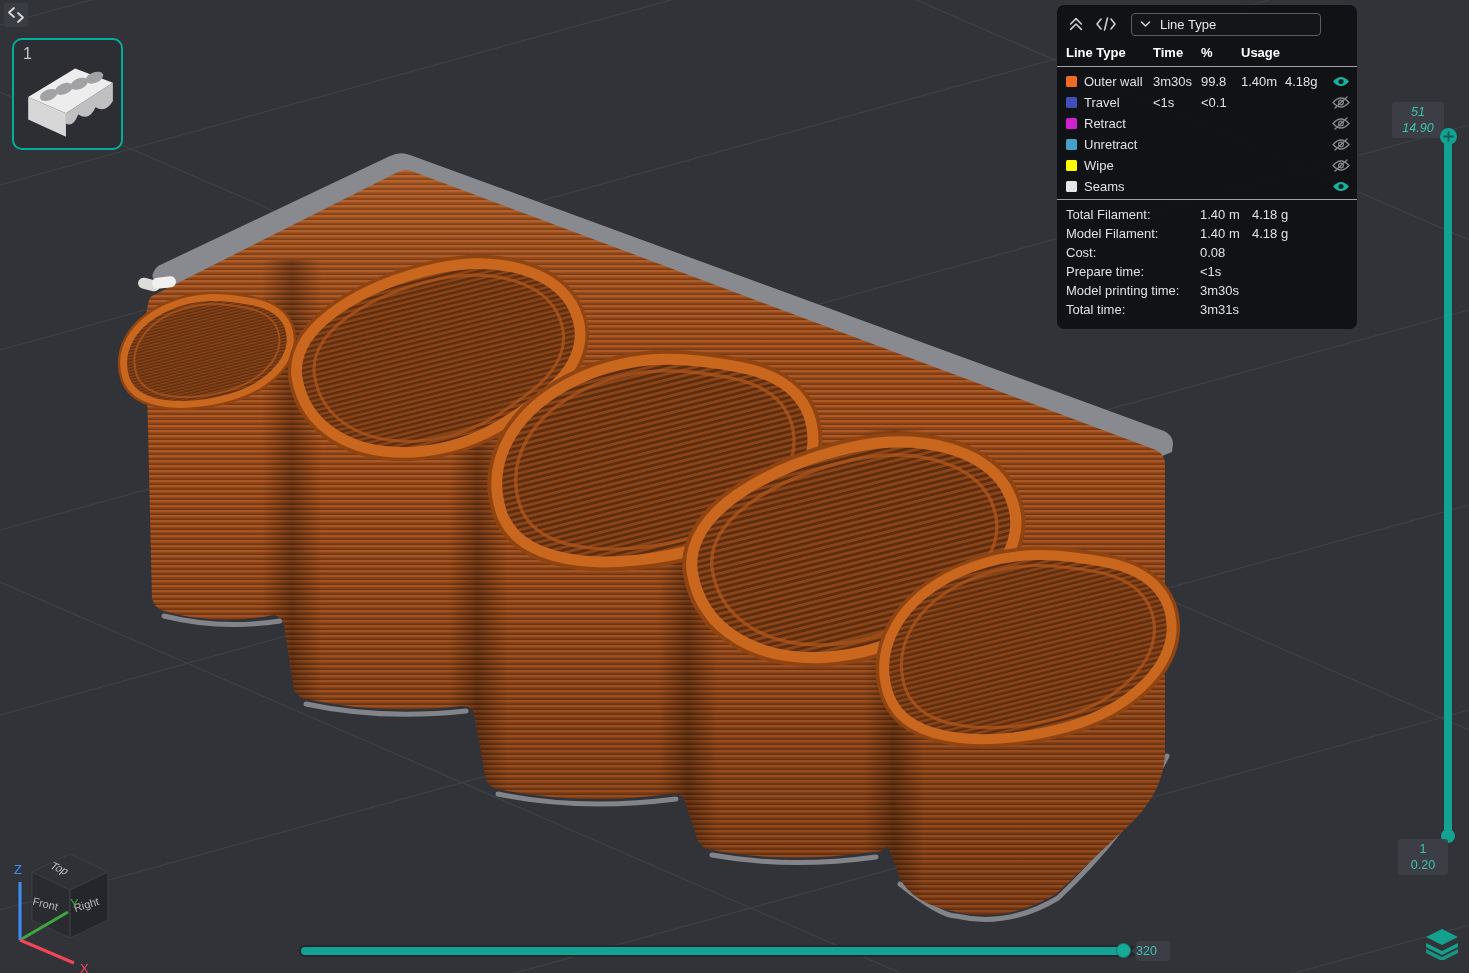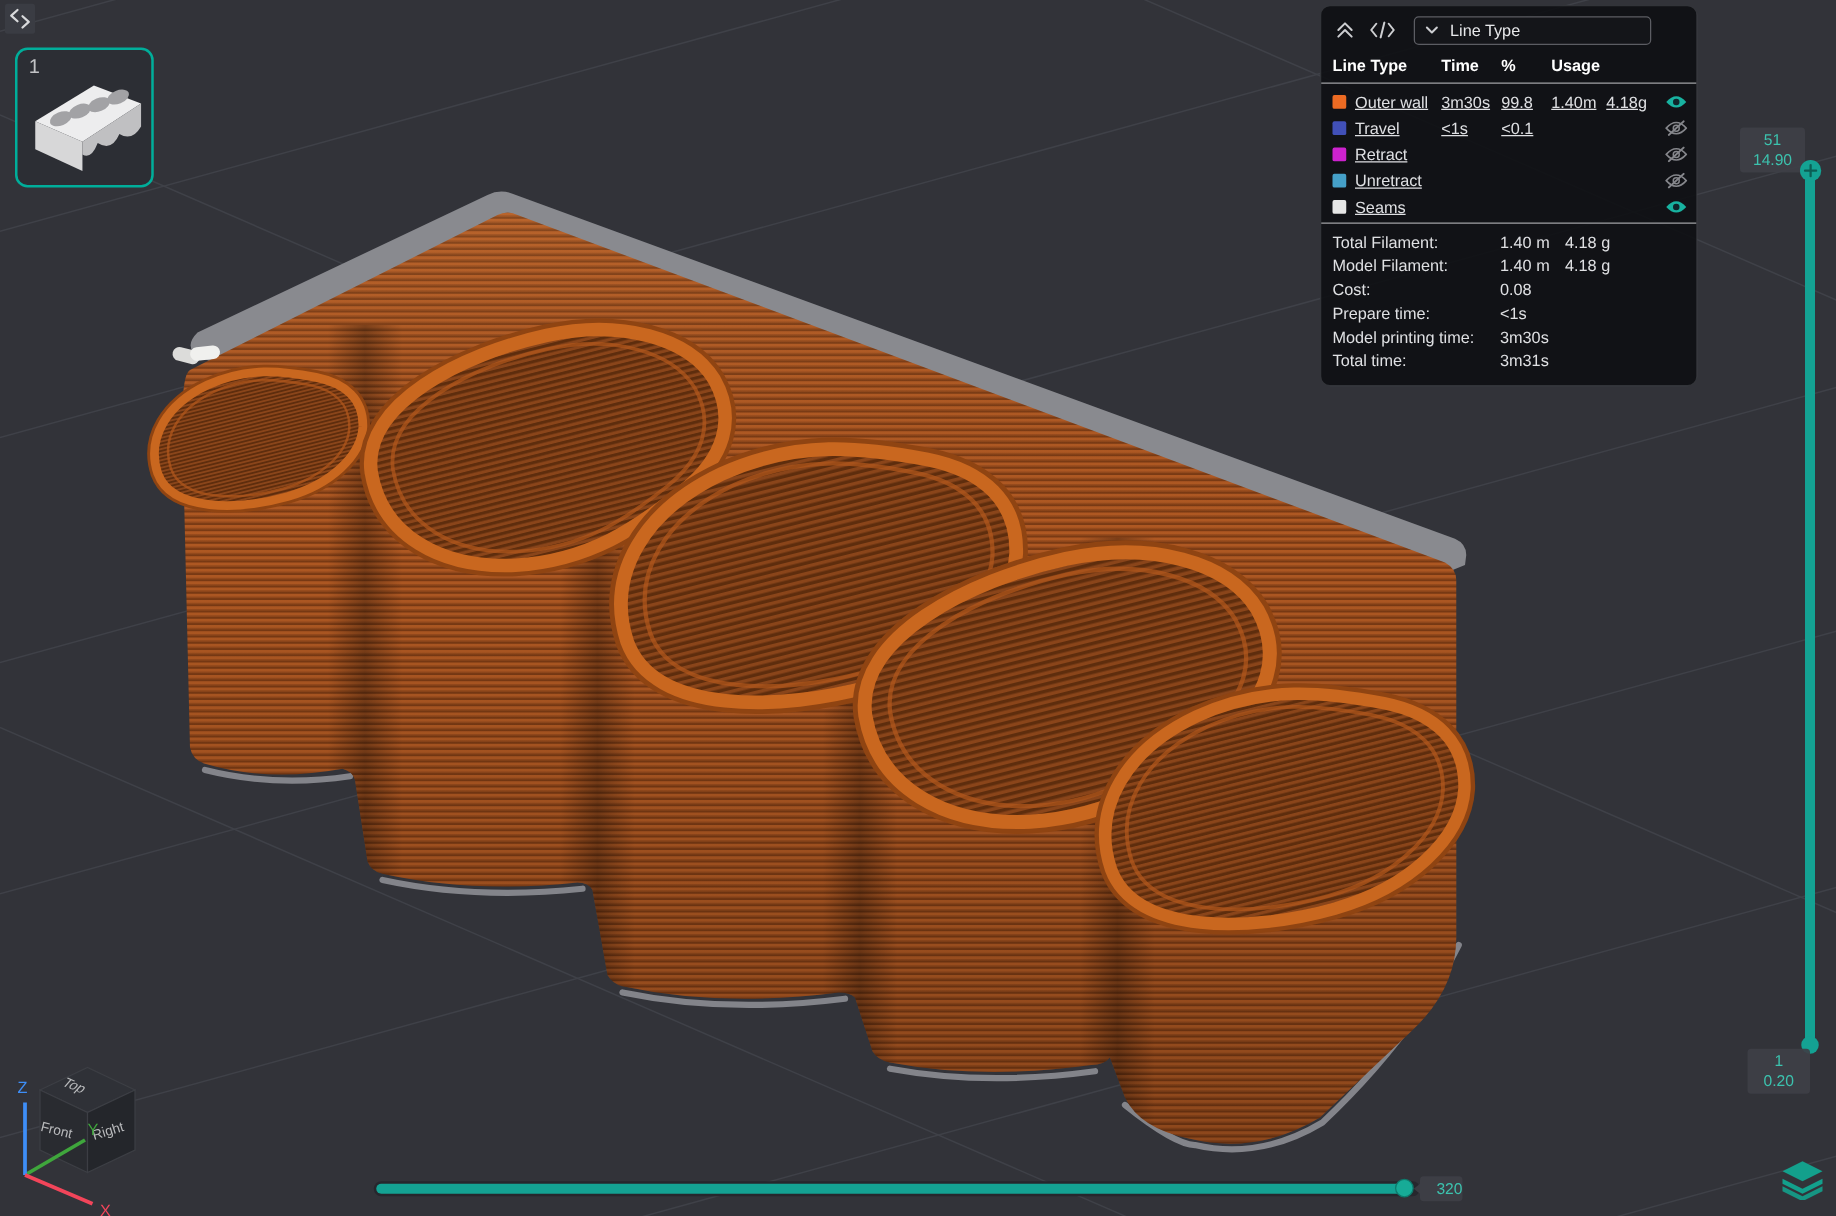--- a/index.html
+++ b/index.html
@@ -47,49 +47,49 @@
   }
   .dropdown .dd-label{font-size:13px;color:#e7e8ea;}
   .legend-head{
     display:grid;grid-template-columns:87px 48px 40px 1fr;
     padding:2px 9px 6px 9px;font-weight:bold;color:#fff;font-size:13px;
   }
   .sep{height:1px;background:#babbbe;opacity:.85;margin:0;}
   #legend-rows{padding:4px 9px 2px 9px;}
   .lrow{
     display:grid;grid-template-columns:18px 69px 48px 40px 44px 44px 21px;
-    align-items:center;height:21px;text-decoration:underline;
+    align-items:center;height:21px;
   }
   .swatch{width:11px;height:11px;border-radius:1.5px;display:inline-block;}
   .eyebtn{display:flex;justify-content:flex-end;align-items:center;cursor:pointer;}
   .est-title{font-weight:bold;color:#fff;padding:9px 9px 6px 9px;}
   #est-rows{padding:5px 9px 0 9px;}
   .erow{display:grid;grid-template-columns:134px 52px 1fr;height:19px;align-items:center;}
 
   
   .vtrack{position:absolute;left:1444px;top:140px;width:8px;height:694px;background:#14a293;border-radius:4px;cursor:pointer;}
   .vhandle-top{
     position:absolute;left:1440px;top:128px;width:17px;height:17px;border-radius:50%;
     background:#14a293;display:flex;align-items:center;justify-content:center;cursor:grab;
   }
   .vhandle-bot{position:absolute;left:1441px;top:829px;width:14px;height:14px;border-radius:50%;background:#14a293;cursor:grab;}
   .tipbox{
     position:absolute;background:rgba(62,63,70,.92);border-radius:3px;
     color:#3cc2ae;font-size:12.5px;line-height:16px;text-align:center;padding:2px 4px;
   }
-  .tip-top{left:1392px;top:102px;width:44px;}
+  .tip-top{left:1392px;top:102px;width:44px;font-style:italic;}
   .tip-bot{left:1398px;top:839px;width:42px;}
 
   
   .hgroove{position:absolute;left:299px;top:945px;width:837px;height:12px;background:#26272d;border-radius:6px;cursor:pointer;}
   .hfill{position:absolute;left:2px;top:2px;width:821px;height:8px;background:#14a293;border-radius:4px;}
   .hhandle{position:absolute;left:817px;top:-2px;width:15px;height:15px;border-radius:50%;background:#17ab97;border:1px solid #0d7a6c;box-sizing:border-box;cursor:grab;}
   .hvalue{
     position:absolute;left:1136px;top:941px;width:34px;height:20px;background:rgba(62,63,70,.92);
-    border-radius:3px;color:#3cc2ae;font-size:12.5px;display:flex;align-items:center;justify-content:flex-end;
+    border-radius:3px;color:#3cc2ae;font-size:12.5px;display:flex;align-items:center;justify-content:flex-start;
   }
   .hvalue::before{
     content:"";position:absolute;left:-5px;top:6px;
     border-top:4px solid transparent;border-bottom:4px solid transparent;border-right:5px solid rgba(62,63,70,.92);
   }
 
   
   #gizmo{position:absolute;left:6px;top:844px;cursor:pointer;}
   .layers-btn{position:absolute;left:1422px;top:924px;width:40px;height:40px;display:flex;align-items:center;justify-content:center;cursor:pointer;}
 </style>
@@ -301,20 +301,35 @@
         <span></span>
         <span class="eyebtn">
           <svg class="eye-off" width="18" height="13" viewBox="0 0 18 13">
     <path d="M 1,6.5 Q 9,-2.5 17,6.5 Q 9,15.5 1,6.5 Z" fill="none" stroke="#85868b" stroke-width="1.3"></path>
     <circle cx="9" cy="6.5" r="2.4" fill="none" stroke="#85868b" stroke-width="1.2"></circle>
     <line x1="3" y1="12" x2="15" y2="1" stroke="#85868b" stroke-width="1.4" stroke-linecap="round"></line>
   </svg>
         </span>
       </div>
       <div class="lrow">
+        <span class="swatch" style="background: rgb(255, 255, 0);"></span>
+        <span>Wipe</span>
+        <span></span>
+        <span></span>
+        <span></span>
+        <span></span>
+        <span class="eyebtn">
+          <svg class="eye-off" width="18" height="13" viewBox="0 0 18 13">
+    <path d="M 1,6.5 Q 9,-2.5 17,6.5 Q 9,15.5 1,6.5 Z" fill="none" stroke="#85868b" stroke-width="1.3"></path>
+    <circle cx="9" cy="6.5" r="2.4" fill="none" stroke="#85868b" stroke-width="1.2"></circle>
+    <line x1="3" y1="12" x2="15" y2="1" stroke="#85868b" stroke-width="1.4" stroke-linecap="round"></line>
+  </svg>
+        </span>
+      </div>
+      <div class="lrow">
         <span class="swatch" style="background: rgb(230, 230, 230);"></span>
         <span>Seams</span>
         <span></span>
         <span></span>
         <span></span>
         <span></span>
         <span class="eyebtn">
           <svg class="eye-on" width="18" height="13" viewBox="0 0 18 13">
     <path d="M 1,6.5 Q 9,-2.5 17,6.5 Q 9,15.5 1,6.5 Z" fill="#18b2a0"></path>
     <circle cx="9" cy="6.5" r="2.6" fill="#10252b"></circle>

